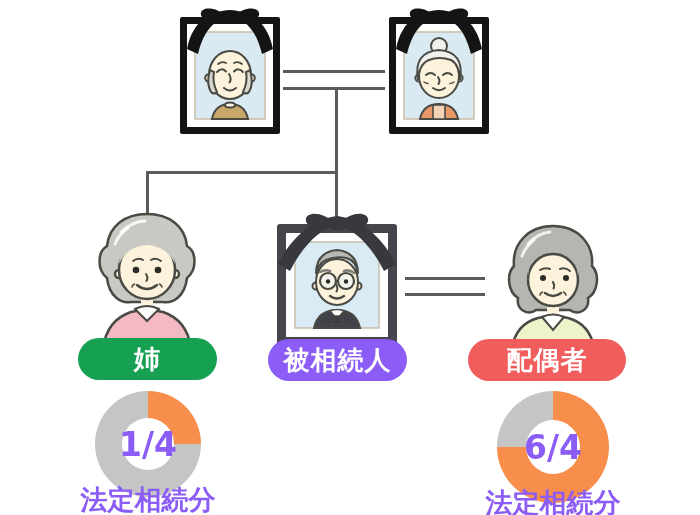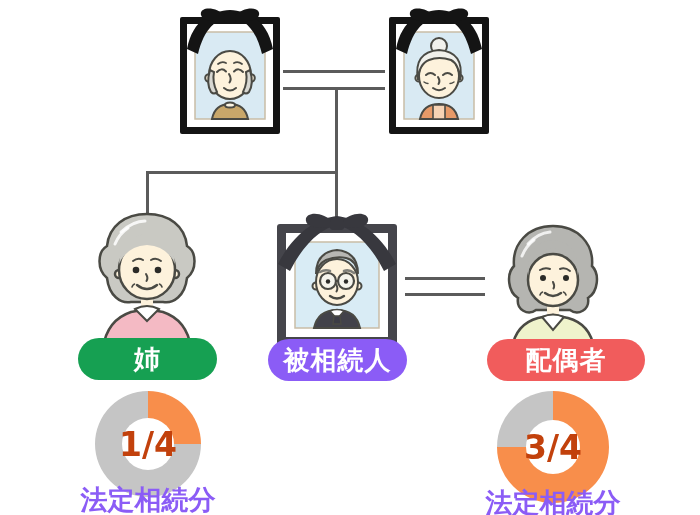--- a/index.html
+++ b/index.html
@@ -7,21 +7,21 @@
           font-family:"DejaVu Sans","Liberation Sans",sans-serif;}
   .abs{position:absolute;}
   .line{position:absolute;background:#5b5b5b;}
   .pill{position:absolute;height:42px;border-radius:21px;display:flex;align-items:center;justify-content:center;
         color:#ffffff;font-weight:bold;font-size:26px;letter-spacing:1px;z-index:6;}
   .pill-green{background:#16a052;}
   .pill-blue{background:#8b5cf6;}
   .pill-red{background:#f15c5c;}
   .donut-wrap{position:absolute;z-index:2;}
   .donut-center{position:absolute;left:0;top:0;width:100%;display:flex;align-items:center;justify-content:center;
-                font-weight:bold;font-size:33px;color:#c2410c;pointer-events:none;}
+                font-weight:bold;font-size:33px;color:#8b5cf6;pointer-events:none;}
   .donut-caption{position:absolute;left:50%;transform:translateX(-50%);white-space:nowrap;
                  font-weight:bold;font-size:27px;color:#8b5cf6;z-index:3;}
   svg{display:block;}
 </style>
 </head>
 <body>
 
 <div class="canvas">
 
   <div class="line" style="left:283px;top:70px;width:102px;height:3px"></div>
@@ -162,21 +162,21 @@
       <path d="M44,99 L55,112 L66,99 Q55,94 44,99 Z" fill="#ffffff" stroke-width="2"></path>
     </g>
   </svg>
 
   <div class="pill pill-green" style="left:78px;top:338px;width:139px">
     <span>姉</span>
   </div>
   <div class="pill pill-blue" style="left:268px;top:339px;width:139px">
     <span>被相続人</span>
   </div>
-  <div class="pill pill-red" style="left:487px;top:339px;width:158px">
+  <div class="pill pill-red" style="left:468px;top:339px;width:158px">
     <span>配偶者</span>
   </div>
 
   <div class="donut-wrap" style="left:95px;top:391px;width:106px;height:106px">
     <svg width="106" height="106" viewBox="0 0 106 106">
       <g class="slices">
           <path d="M 53 53 L 53.00 0.00 A 53 53 0 0 1 106.00 53.00 Z" fill="#f88e4b"></path>
           <path d="M 53 53 L 106.00 53.00 A 53 53 0 1 1 53.00 0.00 Z" fill="#c5c5c5"></path>
         </g>
       <circle cx="53" cy="53" r="26" fill="#ffffff"></circle>
@@ -186,17 +186,17 @@
   </div>
 
   <div class="donut-wrap" style="left:497px;top:391px;width:112px;height:112px">
     <svg width="112" height="112" viewBox="0 0 112 112">
       <g class="slices">
           <path d="M 56 56 L 56.00 0.00 A 56 56 0 1 1 0.00 56.00 Z" fill="#f88e4b"></path>
           <path d="M 56 56 L 0.00 56.00 A 56 56 0 0 1 56.00 0.00 Z" fill="#c5c5c5"></path>
         </g>
       <circle cx="56" cy="56" r="27" fill="#ffffff"></circle>
     </svg>
-    <div class="donut-center" style="height:112px">3/4</div>
+    <div class="donut-center" style="height:112px">6/4</div>
     <div class="donut-caption" style="top:94px">法定相続分</div>
   </div>
 
 </div>
 
 </body></html>

